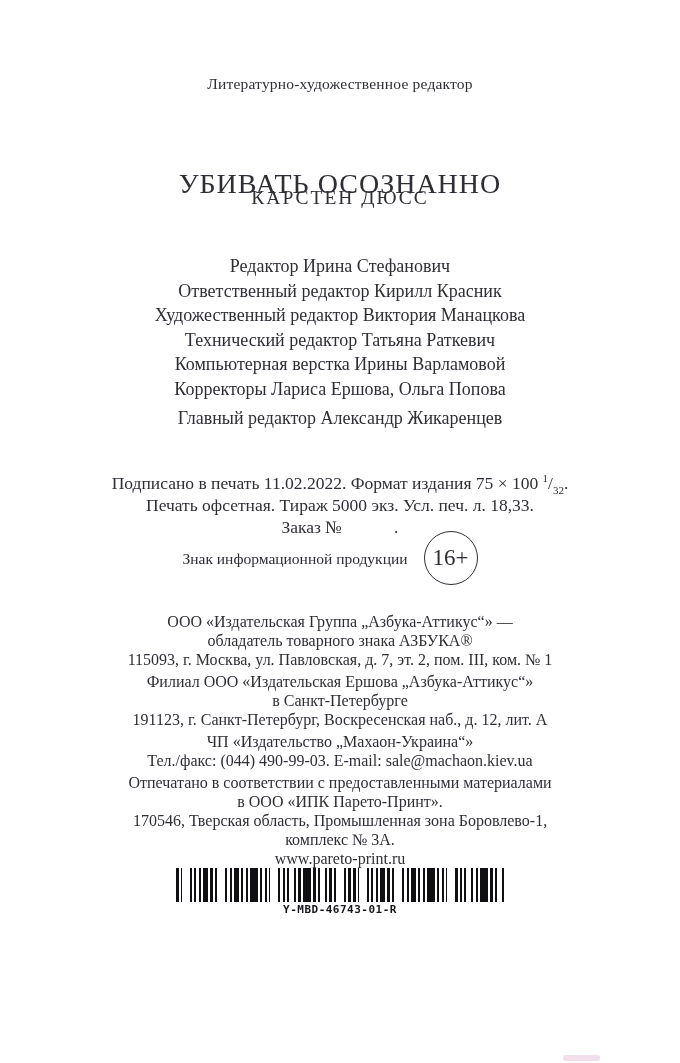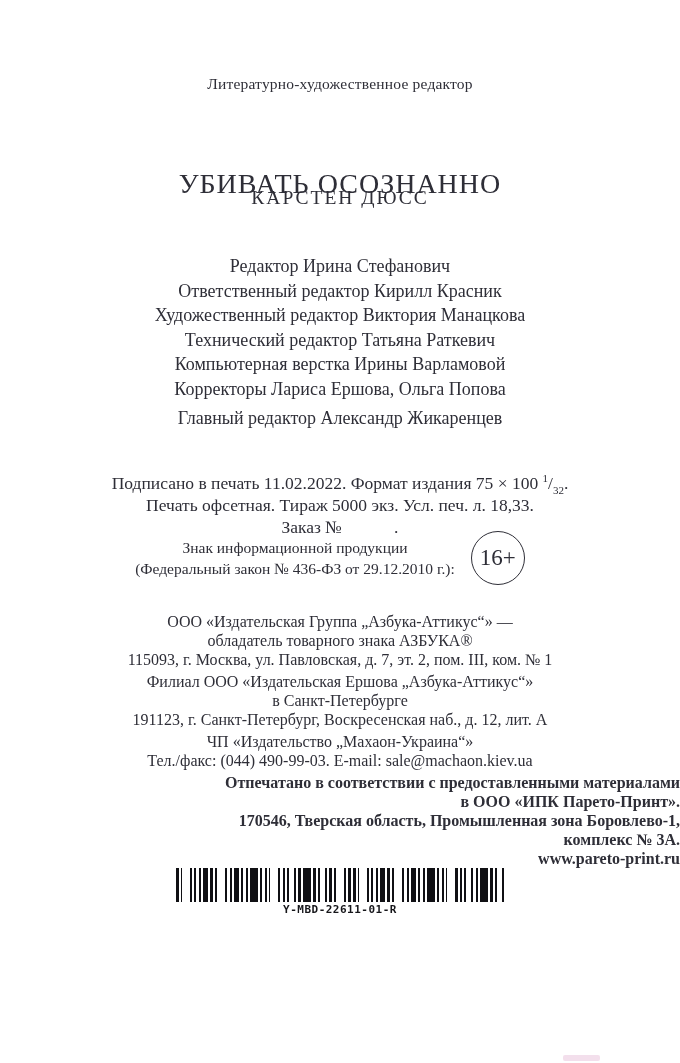--- a/index.html
+++ b/index.html
@@ -36,21 +36,21 @@
   .age-label { font-size: 15.5px; line-height: 21px; text-align: center; }
   .age-badge {
     flex: none; width: 52px; height: 52px;
     border: 1.5px solid #2e2e37; border-radius: 50%;
     display: flex; align-items: center; justify-content: center;
     font-size: 23px;
   }
 
   .publisher { top: 612px; font-size: 16px; line-height: 19px; }
   .pub-group { margin-bottom: 3px; }
-  .pub-group.bold { font-weight: 700; text-align: right; }
+  .pub-group.bold { font-weight: 400; }
 
   .barcode-wrap { top: 868px; display: flex; flex-direction: column; align-items: center; position: absolute; left: 0; right: 0; }
   .barcode-bars {
     display: flex; width: 328px; height: 34px; overflow: hidden;
   }
   .barcode-bars .bar { flex: none; height: 100%; background: #101014; }
   .barcode-bars .gap { flex: none; height: 100%; background: transparent; }
   .barcode-caption {
     margin-top: 1px;
     font-family: "DejaVu Sans Mono", monospace;
@@ -87,21 +87,20 @@
 
   <div class="abs print-info">
     <div><span>Подписано в печать 11.02.2022. Формат издания 75 × 100 </span><sup>1</sup><span>/</span><sub>32</sub><span>.</span></div>
     <div>Печать офсетная. Тираж 5000 экз. Усл. печ. л. 18,33.</div>
     <div><span>Заказ №</span><span class="order-spacer"></span><span>.</span></div>
   </div>
 
   <div class="age-row">
     <div class="age-label">
       <div>Знак информационной продукции</div>
-      <div>(Федеральный закон № 436-ФЗ от 29.12.2010 г.):</div>
     </div>
     <div class="age-badge">16+</div>
   </div>
 
   <div class="abs publisher">
     <div class="pub-group">
       <div>ООО «Издательская Группа „Азбука-Аттикус“» —</div>
       <div>обладатель товарного знака АЗБУКА®</div>
       <div>115093, г. Москва, ул. Павловская, д. 7, эт. 2, пом. III, ком. № 1</div>
     </div>
@@ -230,18 +229,18 @@
         <span class="bar" style="width: 2px;"></span>
         <span class="gap" style="width: 2px;"></span>
         <span class="bar" style="width: 8px;"></span>
         <span class="gap" style="width: 2px;"></span>
         <span class="bar" style="width: 3px;"></span>
         <span class="gap" style="width: 2px;"></span>
         <span class="bar" style="width: 2px;"></span>
         <span class="gap" style="width: 5px;"></span>
         <span class="bar" style="width: 2px;"></span>
       </div>
-    <div class="barcode-caption">Y-MBD-22611-01-R</div>
+    <div class="barcode-caption">Y-MBD-46743-01-R</div>
   </div>
 
   <div class="scan-artifact"></div>
 
 </div>
 
 </body></html>

